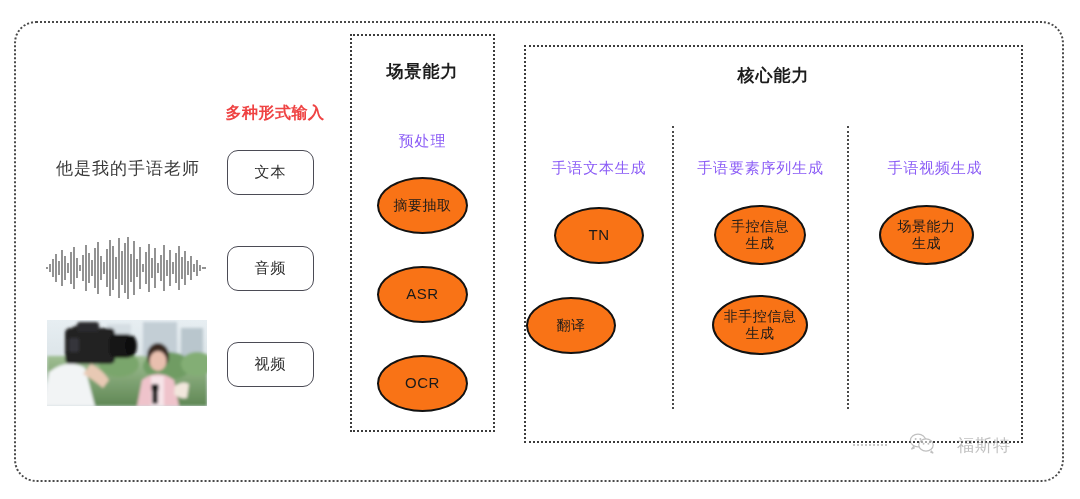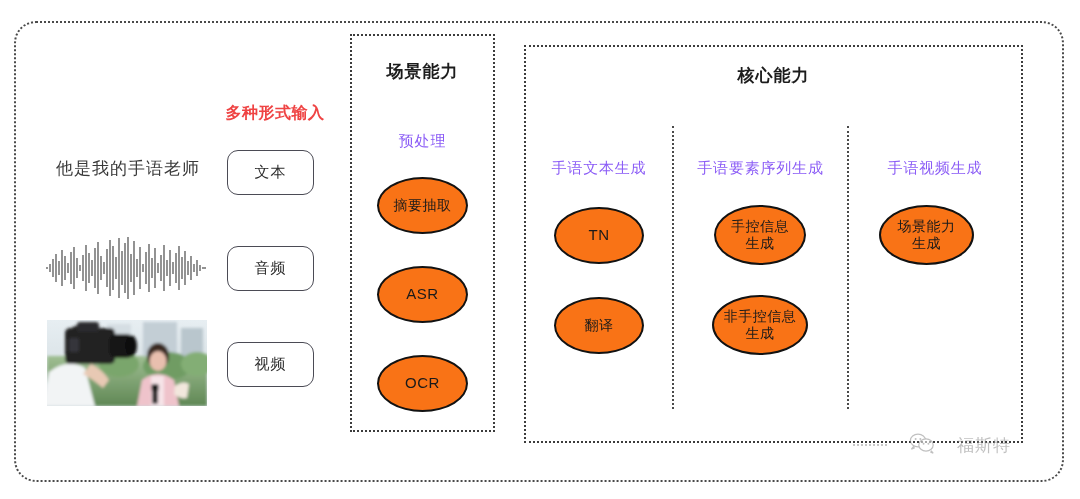--- a/index.html
+++ b/index.html
@@ -160,21 +160,21 @@
   .ellipse.cn { font-size: 14px; }
   .ellipse.en { font-size: 15px; }
 
   
   #node-abstract { left: 377px; top: 177px; width: 91px; height: 57px; }
   #node-asr      { left: 377px; top: 266px; width: 91px; height: 57px; }
   #node-ocr      { left: 377px; top: 355px; width: 91px; height: 57px; }
 
   
   #node-tn       { left: 554px; top: 207px; width: 90px; height: 57px; }
-  #node-translate{ left: 554px; top: 297px; width: 90px; height: 57px; }
+  #node-translate{ left: 526px; top: 297px; width: 90px; height: 57px; }
 
   
   #node-manual   { left: 714px; top: 205px; width: 92px; height: 60px; text-align: center; }
   #node-nonmanual{ left: 712px; top: 295px; width: 96px; height: 60px; }
 
   
   #node-photoreal{ left: 879px; top: 205px; width: 95px; height: 60px; }
   #node-highacc  { left: 879px; top: 295px; width: 95px; height: 60px; }
 
   

